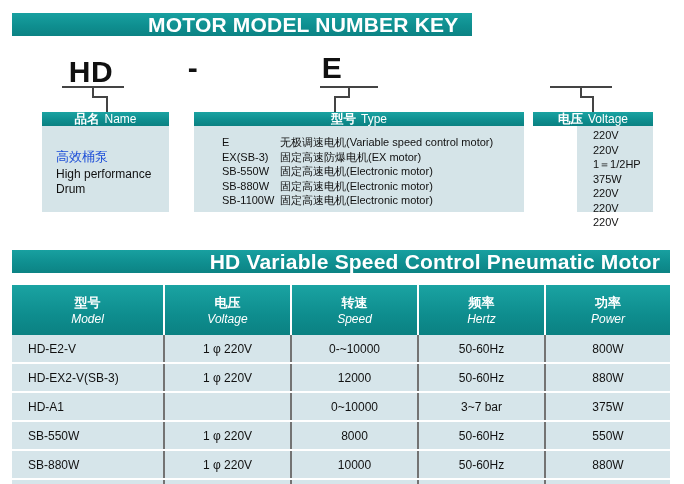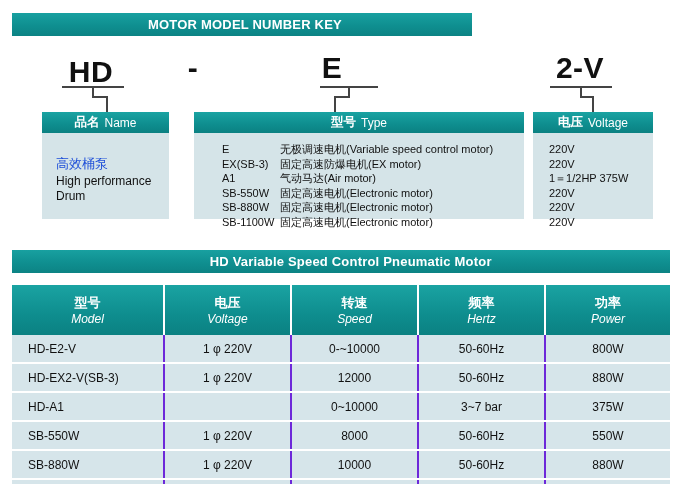--- a/index.html
+++ b/index.html
@@ -28,21 +28,21 @@
     white-space: nowrap;
   }
   .banner .cn {
     font-size: 15px;
     font-weight: bold;
     color: #ffffff;
     letter-spacing: 0px;
     margin-top: 44px;
   }
   .banner .en {
-    font-size: 13px;
+    font-size: 21px;
     font-weight: bold;
     color: #ffffff;
     margin-left: 7px;
     letter-spacing: 0.2px;
   }
 
   #banner1 { left: 12px; top: 13px; width: 460px; }
   #banner2 { left: 12px; top: 250px; width: 658px; gap: 25px; }
 
   
@@ -62,21 +62,21 @@
     height: 2px;
     background: #444444;
   }
   .conn { position: absolute; background: #444444; }
   .conn.v { width: 2px; }
   .conn.h { height: 2px; }
 
   
   .keybox { position: absolute; }
   .keybox-head {
-    height: 21px;
+    height: 14px;
     background: linear-gradient(to bottom, #1aa3a2 0%, #0e8d8e 60%, #0b8182 100%);
     color: #ffffff;
     display: flex;
     align-items: center;
     justify-content: center;
     white-space: nowrap;
   }
   .keybox-head .cn { font-size: 12.5px; font-weight: bold; }
   .keybox-head .en { font-size: 12px; font-weight: normal; margin-left: 5px; }
   .keybox-body {
@@ -118,21 +118,21 @@
   }
   .spec th:last-child { border-right: none; margin-left: 15px; }
   .spec th .cn { display: block; font-size: 13px; font-weight: bold; line-height: 17px; }
   .spec th .en { display: block; font-size: 12px; font-weight: normal; line-height: 16px; font-style: italic; }
   .spec td {
     background: #d6e5ea;
     height: 27px;
     text-align: center;
     font-size: 12px;
     color: #111;
-    border-right: 2px solid #6d28d9;
+    border-right: 2px solid #737373;
     border-bottom: 2px solid #ffffff;
     padding: 0;
   }
   .spec td:last-child { border-right: none; }
   .spec tr:last-child td { border-bottom: none; }
   .spec td.model { text-align: left; padding-left: 16px; }
 </style>
 </head>
 <body>
 
@@ -150,21 +150,20 @@
   <div class="conn v" style="left:106px; top:96px; height:16px;"></div>
 
   <div class="code-token" style="left:178px; top:52px; width:30px;">-</div>
 
   <div class="code-token" style="left:317px; top:52px; width:30px;">E</div>
   <div class="code-underline" style="left:320px; top:86px; width:58px;"></div>
   <div class="conn v" style="left:348px; top:86px; height:12px;"></div>
   <div class="conn h" style="left:334px; top:96px; width:16px;"></div>
   <div class="conn v" style="left:334px; top:96px; height:16px;"></div>
 
-  <div class="code-token" style="left:546px; top:52px; width:68px;">2-V</div>
   <div class="code-underline" style="left:550px; top:86px; width:62px;"></div>
   <div class="conn v" style="left:580px; top:86px; height:12px;"></div>
   <div class="conn h" style="left:580px; top:96px; width:14px;"></div>
   <div class="conn v" style="left:592px; top:96px; height:16px;"></div>
 </div>
 
 <div class="keybox" style="left:42px; top:112px; width:127px;">
   <div class="keybox-head">
     <span class="cn">品名</span>
     <span class="en">Name</span>
@@ -184,44 +183,40 @@
   <div class="keybox-body" style="height:86px; padding-top:9px;">
     <div class="typerow">
       <span class="code">E</span>
       <span class="desc">无极调速电机(Variable speed control motor)</span>
     </div>
     <div class="typerow">
       <span class="code">EX(SB-3)</span>
       <span class="desc">固定高速防爆电机(EX motor)</span>
     </div>
     <div class="typerow">
-      <span class="code">A1</span>
-      <span class="desc">气动马达(Air motor)</span>
-    </div>
-    <div class="typerow">
       <span class="code">SB-550W</span>
       <span class="desc">固定高速电机(Electronic motor)</span>
     </div>
     <div class="typerow">
       <span class="code">SB-880W</span>
       <span class="desc">固定高速电机(Electronic motor)</span>
     </div>
     <div class="typerow">
       <span class="code">SB-1100W</span>
       <span class="desc">固定高速电机(Electronic motor)</span>
     </div>
   </div>
 </div>
 
 <div class="keybox" style="left:533px; top:112px; width:120px;">
   <div class="keybox-head">
     <span class="cn">电压</span>
     <span class="en">Voltage</span>
   </div>
-  <div class="keybox-body voltbody" style="height:86px; padding-top:9px;">
+  <div class="keybox-body voltbody" style="height:86px; padding-top:2px;margin-left:44px;">
     <div>220V</div>
     <div>220V</div>
     <div>1＝1/2HP 375W</div>
     <div>220V</div>
     <div>220V</div>
     <div>220V</div>
   </div>
 </div>
 
 <div class="banner" id="banner2">

